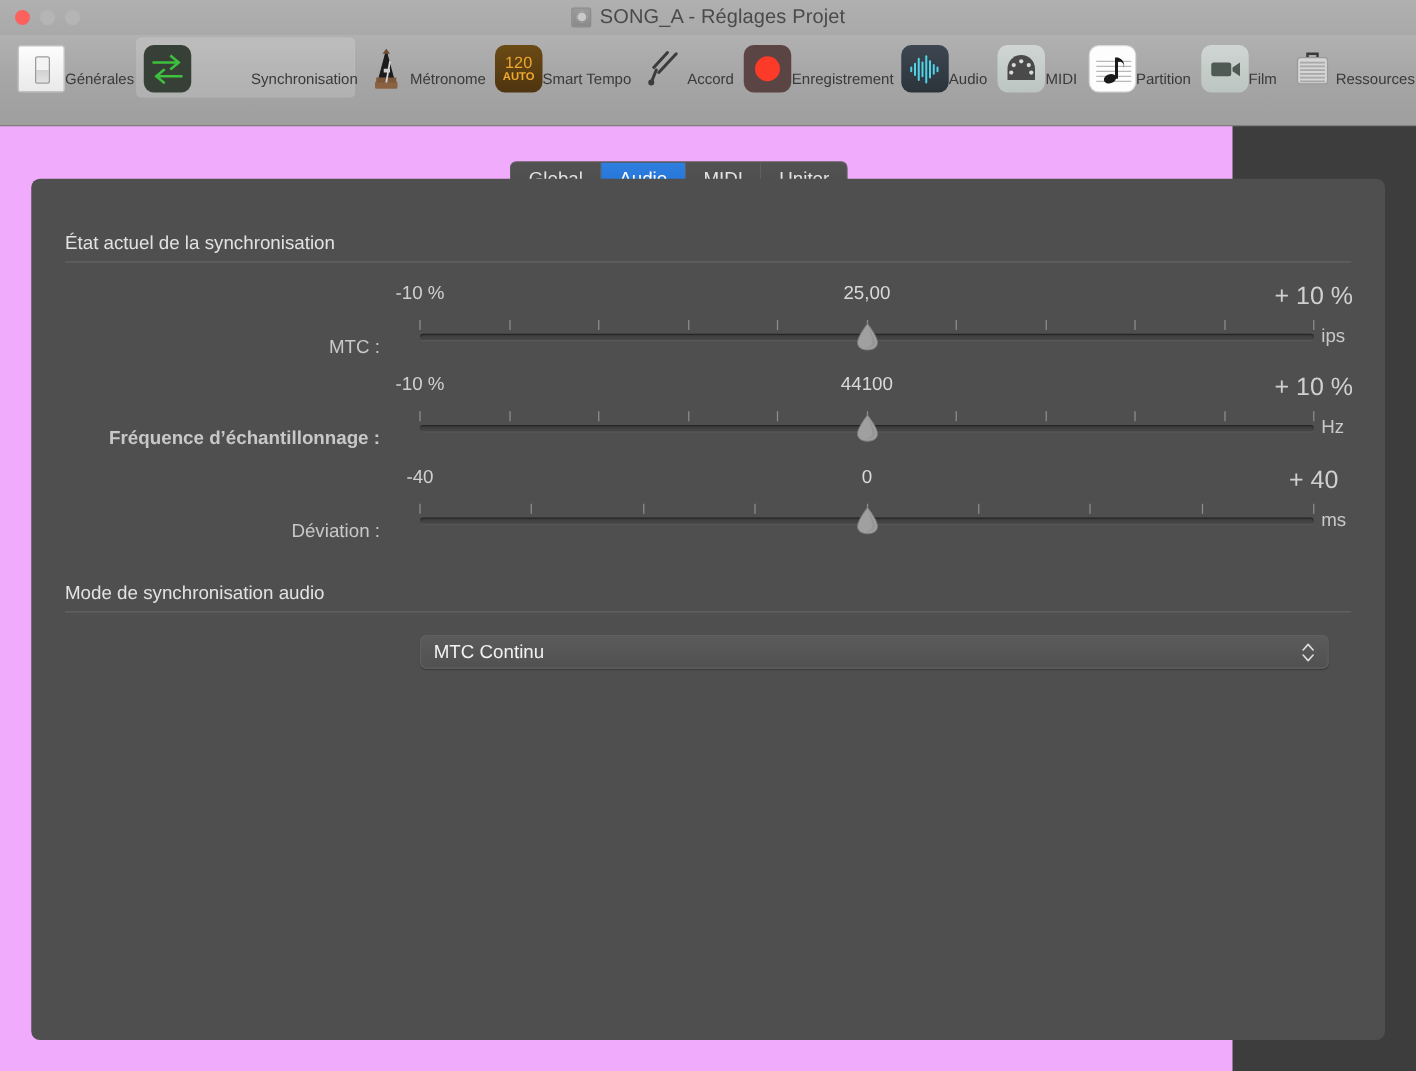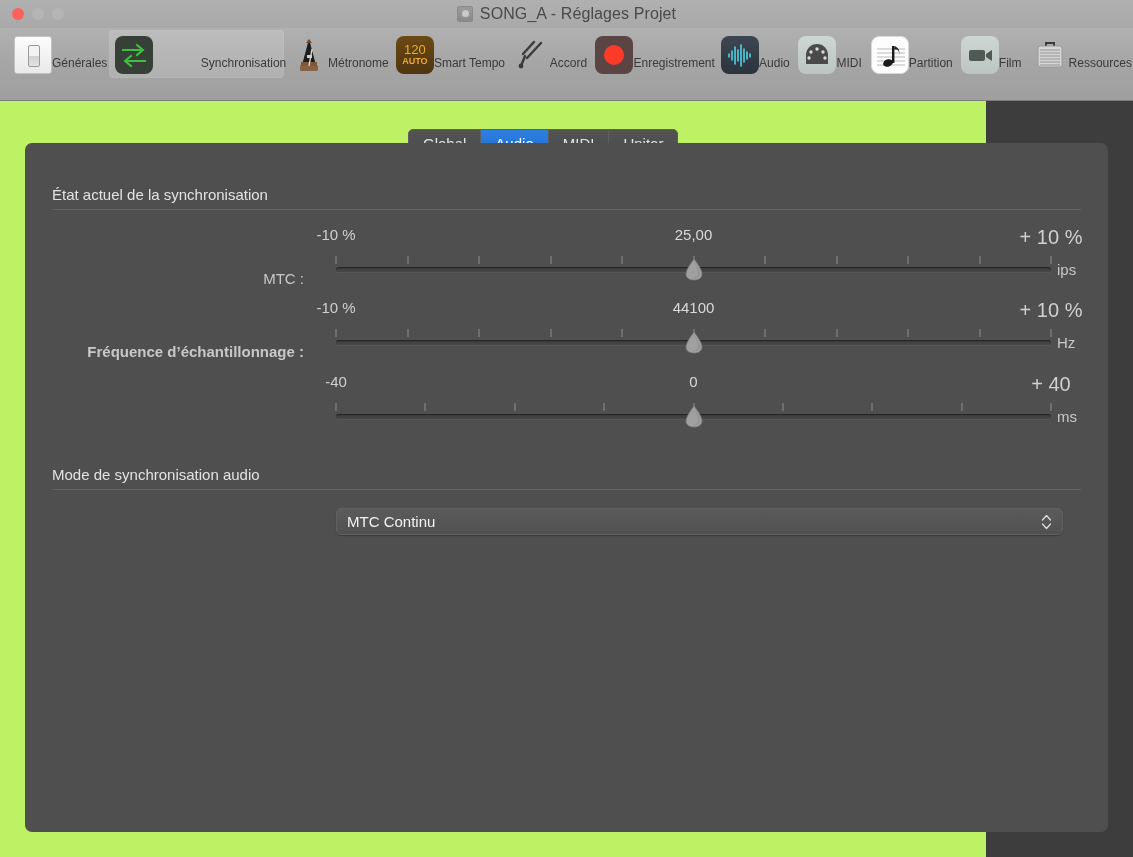--- a/index.html
+++ b/index.html
@@ -9,21 +9,21 @@
     background: #3d3d3d;
     font-family: "Liberation Sans", sans-serif;
     -webkit-font-smoothing: antialiased;
   }
 
   
   .window {
     position: relative;
     width: 986px;
     height: 857px;
-    background: #bef264;
+    background: #f0abfc;
     box-sizing: border-box;
   }
 
   
   .titlebar {
     position: absolute;
     left: 0; top: 0;
     width: 1133px; height: 28px;
     background: linear-gradient(to bottom, #b0b0b0 0%, #a9a9a9 100%);
     border-bottom: 0px;
@@ -592,20 +592,21 @@
           <svg width="19" height="23" viewBox="0 0 19 23">
             <path d="M9.5 1 C9.5 1 17.5 11 17.5 16 C17.5 20 14 22 9.5 22 C5 22 1.5 20 1.5 16 C1.5 11 9.5 1 9.5 1 Z" fill="#a0a0a0" stroke="#7a7a7a" stroke-width="0.8"></path>
             <path d="M9.5 3 C9.5 3 15.5 11.5 15.5 16 C15.5 18.6 13 20.4 9.5 20.4 C8.8 20.4 8.2 20.3 7.6 20.2 C11 19.6 13.5 18 13.5 15.6 C13.5 12 9.5 3 9.5 3 Z" fill="#8d8d8d" opacity="0.55"></path>
           </svg>
         </div>
         <div class="sunit" style="left:721px;">Hz</div>
       </div>
     </div>
 
     <div class="srow" style="left:27px; top:252px; width:1029px; height:40px;">
+      <div class="srow-label" style="width:252px; left:0;">Déviation :</div>
       <div class="slider" style="left:284px; width:715px;">
         <div class="smin" style="left:0;  transform:translateX(-50%);">-40</div>
         <div class="sval" style="left:50%;">0</div>
         <div class="smax" style="transform:translateX(50%);">+ 40</div>
         <div class="ticks">
             <span class="tick" style="left: 0%;"></span>
             <span class="tick" style="left: 12.5%;"></span>
             <span class="tick" style="left: 25%;"></span>
             <span class="tick" style="left: 37.5%;"></span>
             <span class="tick" style="left: 50%;"></span>

